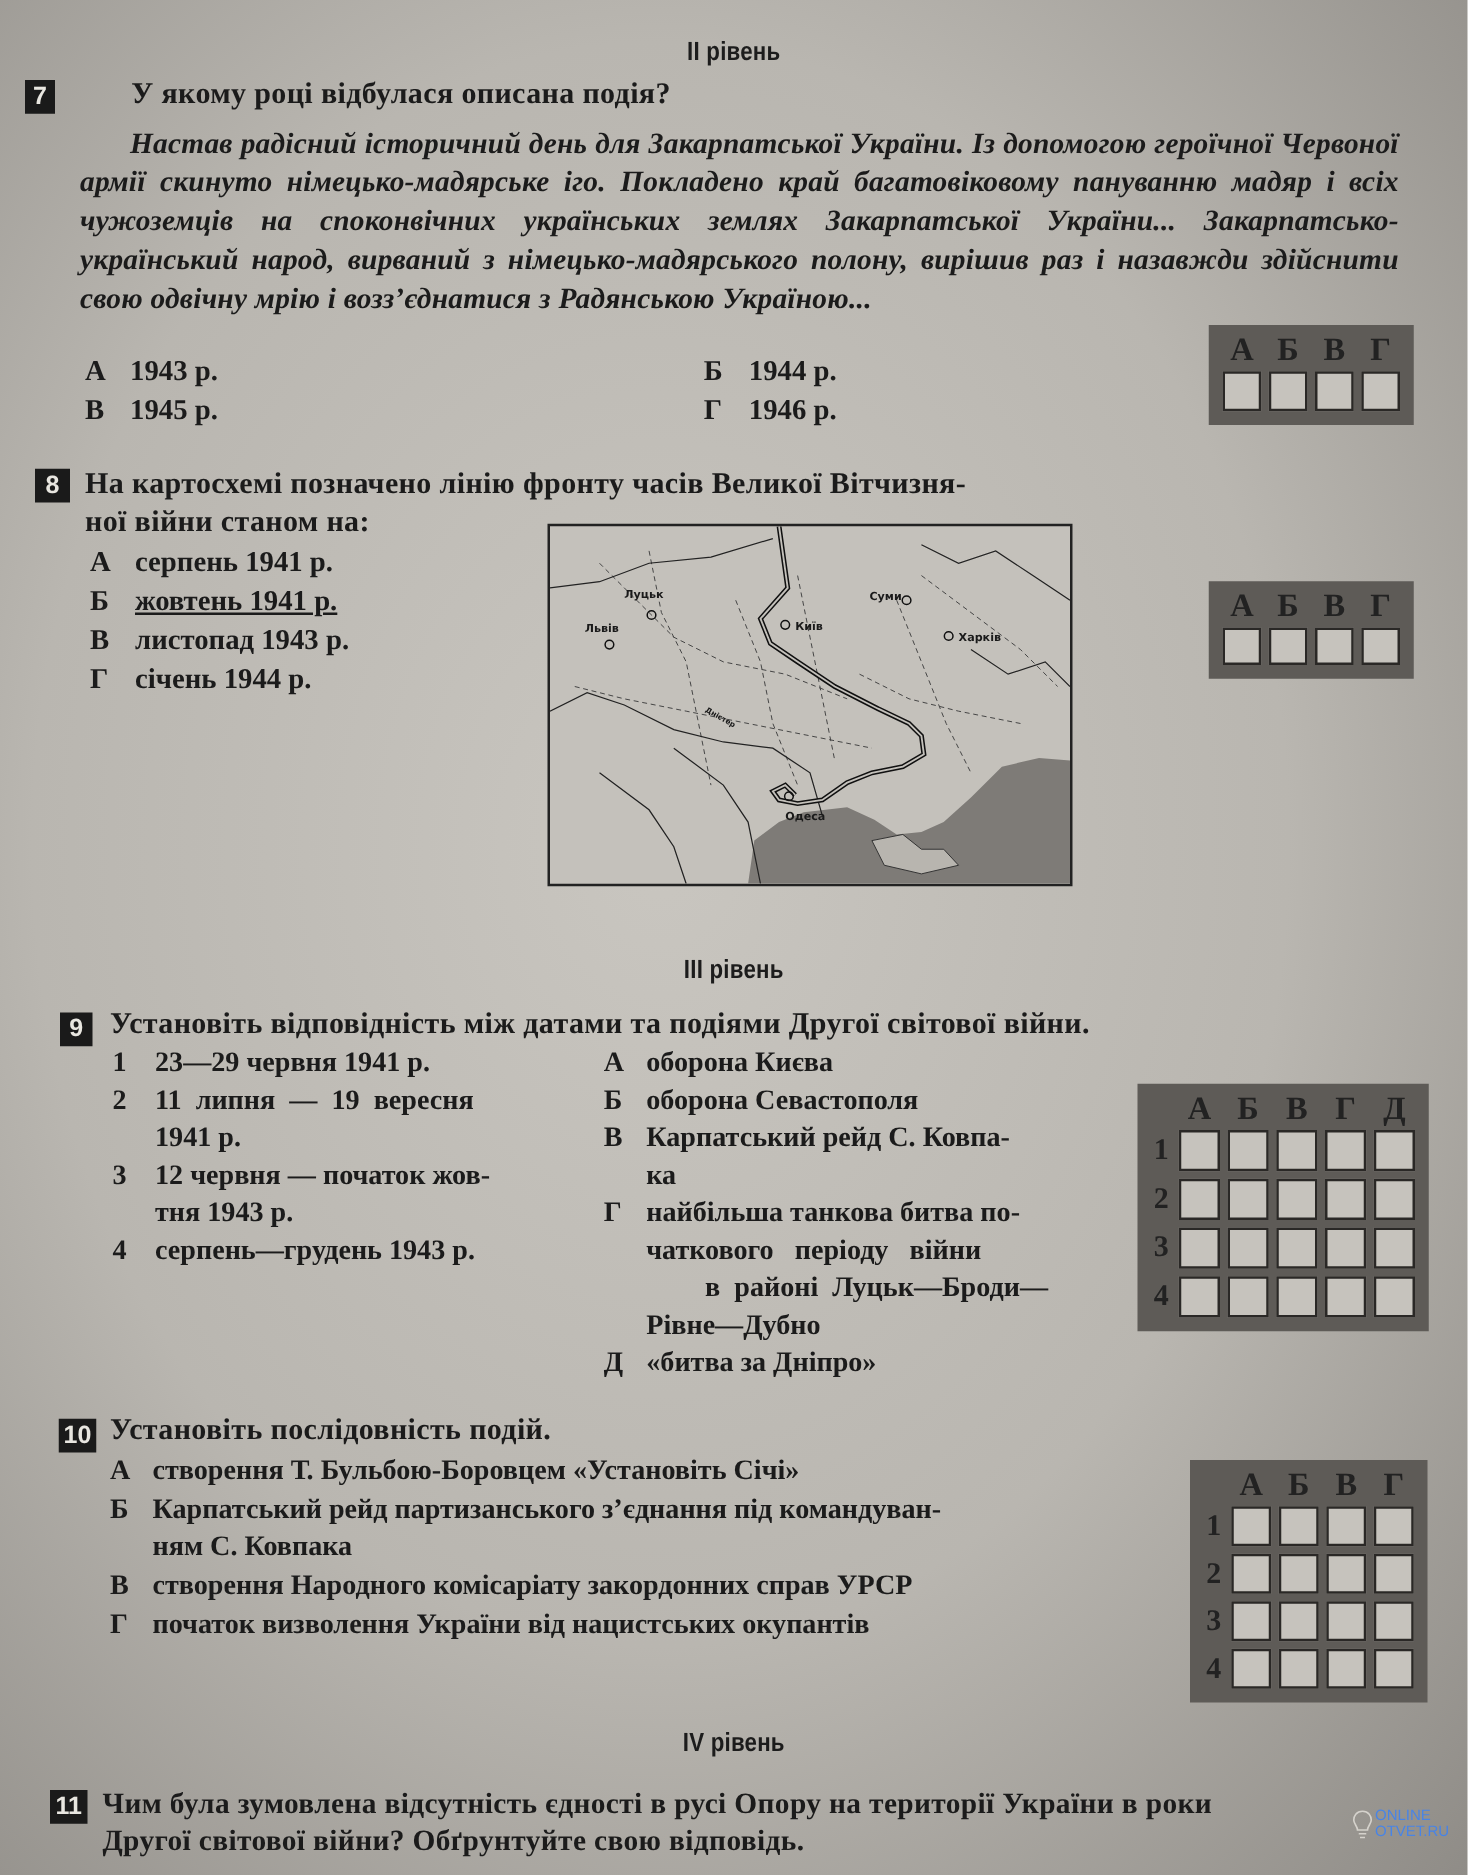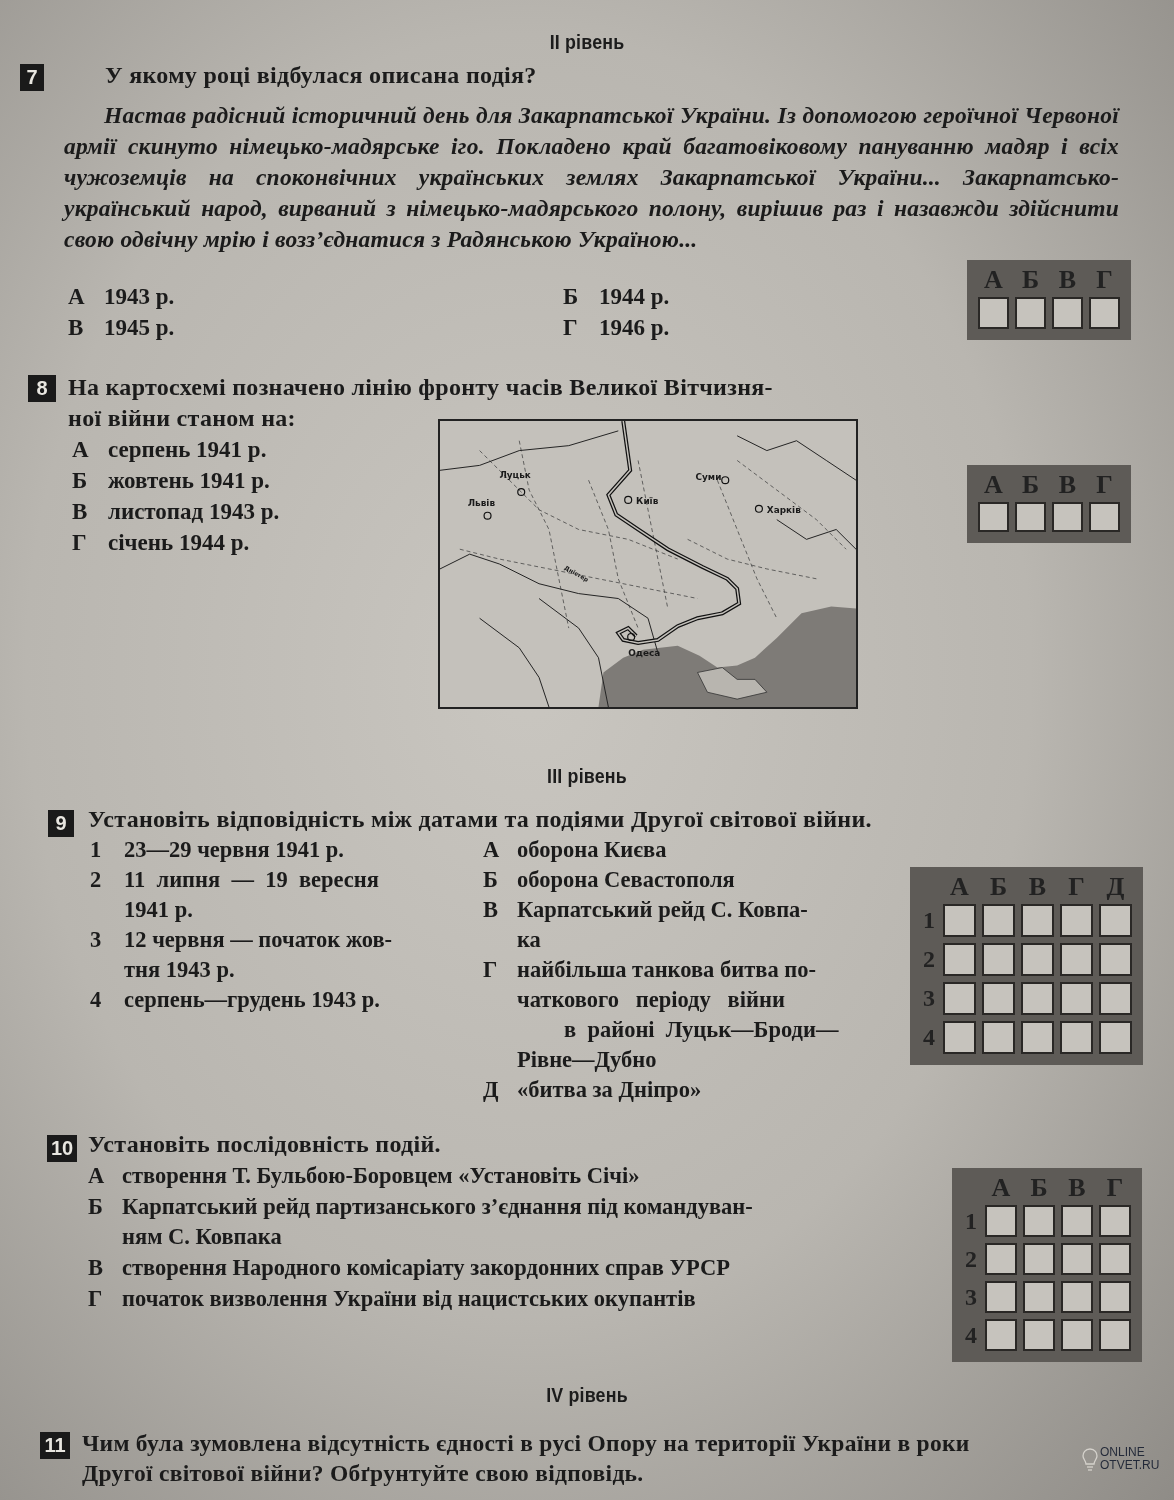--- a/index.html
+++ b/index.html
@@ -48,21 +48,21 @@
     }
 
     .map-frame {
       position: absolute; left: 438px; top: 419px; width: 420px; height: 290px;
       border: 2px solid #222; background: #c4c1bb; overflow: hidden;
     }
     .map-frame svg { width: 100%; height: 100%; display: block; }
     .city-label { font-family: "DejaVu Sans", sans-serif; font-size: 9px; font-weight: bold; fill: #1a1a1a; }
 
     .watermark {
-      position: absolute; left: 1100px; top: 1446px; color: #0f172a;
+      position: absolute; left: 1100px; top: 1446px; color: #3b82f6;
       font-family: "Liberation Sans", sans-serif; font-size: 12px; line-height: 13px; opacity: 0.85;
     }
     .wm-icon { position: absolute; left: 1082px; top: 1448px; width: 16px; height: 24px; }
   </style>
 </head>
 <body>
 
 <div class="level" style="top:30px;">ІІ рівень</div>
 
 <div class="qnum" style="left:20px; top:64px; width:24px;">7</div>
@@ -87,21 +87,21 @@
     <div class="cell" style="width:31px;height:32px"></div>
     <div class="cell" style="width:31px;height:32px"></div>
   </div>
 </div>
 
 <div class="qnum" style="left:28px; top:375px; width:28px;">8</div>
 <div class="qtext" style="left:68px; top:374px;text-align:right;">На картосхемі позначено лінію фронту часів Великої Вітчизня-</div>
 <div class="qtext" style="left:68px; top:405px;">ної війни станом на:</div>
 
 <div class="opt" style="left:72px; top:437px;"><span class="ltr">А</span><span>серпень 1941 р.</span></div>
-<div class="opt" style="left:72px; top:468px;"><span class="ltr">Б</span><span>жовтень 1941 р.</span></div>
+<div class="opt" style="left:72px; top:468px;text-decoration:underline;"><span class="ltr">Б</span><span>жовтень 1941 р.</span></div>
 <div class="opt" style="left:72px; top:499px;"><span class="ltr">В</span><span>листопад 1943 р.</span></div>
 <div class="opt" style="left:72px; top:530px;"><span class="ltr">Г</span><span>січень 1944 р.</span></div>
 
 <div class="map-frame">
   <svg viewBox="0 0 420 290" preserveAspectRatio="none">
 
     <path d="M160 290 L165 255 L185 240 L205 232 L240 228 L262 238 L280 250 L300 248 L318 240 L340 220 L365 195 L395 188 L420 190 L420 290 Z" fill="#7e7b77"></path>
     <path d="M260 255 L285 250 L300 262 L318 262 L330 275 L300 282 L270 275 Z" fill="#b8b5af" stroke="#333" stroke-width="0.8"></path>
 
     <g stroke="#444" stroke-width="0.8" fill="none" stroke-dasharray="4 3">

